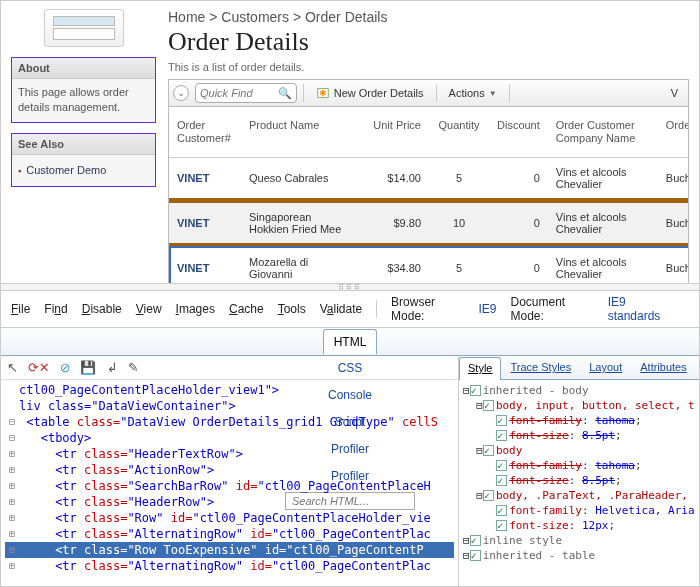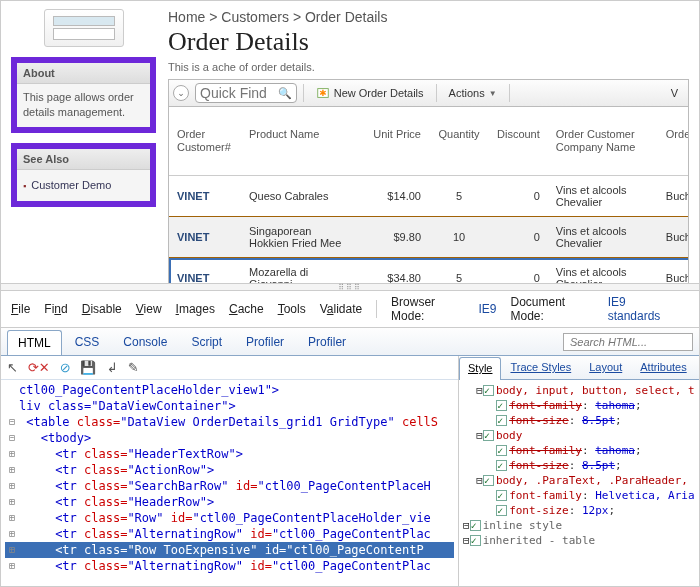--- a/index.html
+++ b/index.html
@@ -2,57 +2,57 @@
 <html><head>
 <meta charset="utf-8">
 <style>
 * { box-sizing: border-box; margin: 0; padding: 0; }
 body { font-family: Helvetica, Arial, sans-serif; font-size: 12px; color: #333; background: #fff; width: 700px; height: 587px; overflow: hidden; border: 1px solid #ccc; }
 .top-area { display: flex; height: 282px; padding: 8px 10px 0 10px; }
 .sidebar { width: 145px; margin-right: 12px; }
 .icon-box { width: 80px; height: 38px; margin: 0 auto 10px; background: linear-gradient(#fff,#f0f0f0); border: 1px solid #ccc; border-radius: 3px; position: relative; }
 .icon-box::before { content:""; position:absolute; left:8px; right:8px; top:6px; height:8px; background:#d8e8f0; border:1px solid #bbb; }
 .icon-box::after { content:""; position:absolute; left:8px; right:8px; top:18px; bottom:6px; background:#fff; border:1px solid #bbb; }
-.sidebox { border:6px solid #6d28d9; background:#f5f5f5; margin-bottom:10px; font-size:11px; }
+.sidebox { border:1px solid #6d28d9; background:#f5f5f5; margin-bottom:10px; font-size:11px; }
 .sidebox-title { background:linear-gradient(#eee,#ddd); border-bottom:1px solid #ccc; padding:4px 6px; font-weight:bold; color:#555; }
 .sidebox-body { padding:6px; color:#555; line-height:1.4; }
 .sidebox-body ul { list-style:none; }
 .sidebox-body li { padding:2px 0; }
 .sidebox-body li::before { content:"▪"; color:#8a2a2a; margin-right:5px; font-size:9px; }
 .sidebox-body a { color:#335; text-decoration:none; }
 .main { flex:1; overflow:hidden; }
 .breadcrumb { font-size:14px; color:#555; }
 .breadcrumb span { color:#555; }
 h1 { font-family: Georgia, serif; font-weight:normal; font-size:26px; color:#222; margin:2px 0 4px; }
 .subtitle { font-size:11px; color:#666; margin-bottom:6px; }
 .toolbar { display:flex; align-items:center; border:1px solid #bbb; background:linear-gradient(#fdfdfd,#ececec); height:28px; padding:0 4px; gap:6px; font-size:11px; }
 .tb-btn { display:flex; align-items:center; gap:4px; padding:2px 6px; color:#333; }
 .tb-sep { width:1px; height:18px; background:#ccc; }
 .quickfind { display:flex; align-items:center; border:1px solid #aaa; background:#fff; border-radius:4px; height:20px; padding:0 4px; }
-.quickfind input { border:none; outline:none; color:#888; width:78px; font-size:14px; }
+.quickfind input { border:none; outline:none; font-style:italic; color:#888; width:78px; font-size:11px; }
 .chev { border:1px solid #aaa; border-radius:50%; width:16px; height:16px; display:flex; align-items:center; justify-content:center; font-size:9px; color:#666; background:#fff; }
 .grid { border:1px solid #bbb; border-top:none; font-size:11px; overflow:hidden; }
 .grid table { width:720px; border-collapse:collapse; }
-.grid th { text-align:left; padding:21px 8px; color:#555; font-weight:normal; border-bottom:1px solid #ccc; line-height:1.2; vertical-align:top; }
-.grid td { padding:8px; border-bottom:1px solid #a16207; vertical-align:middle; }
+.grid th { text-align:left; padding:12px 8px; color:#555; font-weight:normal; border-bottom:1px solid #ccc; line-height:1.2; vertical-align:top; }
+.grid td { padding:8px; border-bottom:5px solid #a16207; vertical-align:middle; }
 .grid tr.alt td { background:#f1f1f1; }
 .grid tr.sel td { background:#fff; }
 .grid tr.sel { outline:2px solid #3b6fb5; outline-offset:-2px; }
 .grid .cust { color:#2a4a7a; font-weight:bold; }
 .grid .num { text-align:right; }
 .grid .ctr { text-align:center; }
 .resizer { height:8px; background:#f4f4f4; border-top:1px solid #ccc; border-bottom:1px solid #ccc; text-align:center; font-size:8px; color:#999; line-height:8px; letter-spacing:2px; }
 .devtools { height:296px; display:flex; flex-direction:column; font-size:12px; }
 .dt-menu { display:flex; gap:14px; padding:4px 10px; border-bottom:1px solid #ccc; font-size:12px; align-items:center; }
 .dt-menu .m { color:#222; }
 .dt-menu .u { text-decoration: underline; }
 .dt-menu .gap { flex:1; }
 .dt-menu .mode { color:#222; }
 .dt-menu .modeval { color:#1a4aa0; }
-.dt-tabs { display:flex; align-items:center; border-bottom:1px solid #8aa7c7; background:linear-gradient(#fefefe,#eef2f7); padding:0 6px; height:28px; gap:2px; }
+.dt-tabs { display:flex; align-items:center; border-bottom:1px solid #8aa7c7; background:linear-gradient(#fefefe,#eef2f7); padding:0 6px; height:28px; gap:2px;flex-direction:column; }
 .dt-tab { padding:5px 10px; border:1px solid transparent; border-bottom:none; color:#1a4aa0; font-size:12px; border-radius:3px 3px 0 0; }
 .dt-tab.active { background:#fff; border-color:#8aa7c7; color:#000; position:relative; top:1px; }
 .dt-tabs .flex { flex:1; }
 .dt-search { border:1px solid #aaa; padding:2px 6px; width:130px; font-style:italic; color:#888; font-size:11px; background:#fff; }
 .dt-body { flex:1; display:flex; overflow:hidden; }
 .dt-left { flex:1; display:flex; flex-direction:column; overflow:hidden; border-right:1px solid #ccc; }
 .dt-icons { padding:4px 6px; border-bottom:1px solid #d6e0ec; display:flex; gap:10px; font-size:13px; color:#555; }
 .dt-code { flex:1; overflow:hidden; padding:2px 4px; font-family: Consolas, monospace; font-size:12px; line-height:16px; white-space:nowrap; }
 .dt-code .line { display:flex; }
 .dt-code .gut { width:14px; text-align:center; color:#888; font-size:10px; }
@@ -96,21 +96,21 @@
       </div>
     </div>
   </div>
   <div class="main">
     <div class="breadcrumb">
       <span>Home</span> &gt;
       <span>Customers</span> &gt;
       <span>Order Details</span>
     </div>
     <h1>Order Details</h1>
-    <div class="subtitle">This is a ache of order details.</div>
+    <div class="subtitle">This is a list of order details.</div>
     <div class="toolbar">
       <span class="chev">⌄</span>
       <span class="quickfind">
         <input placeholder="Quick Find" style="">
         <span>🔍</span>
       </span>
       <span class="tb-sep"></span>
       <span class="tb-btn">
         <svg class="svgicon" viewBox="0 0 16 16">
             <rect x="2" y="3" width="12" height="10" fill="#fff" stroke="#7a5"></rect>
@@ -265,20 +265,21 @@
       </div>
     </div>
     <div class="dt-right">
       <div class="rt-tabs">
         <span class="rt-tab active">Style</span>
         <span class="rt-tab">Trace Styles</span>
         <span class="rt-tab">Layout</span>
         <span class="rt-tab">Attributes</span>
       </div>
       <div class="rt-body">
+        <div class="r">⊟<span class="cb"></span><span class="inh">inherited - body</span></div>
         <div class="r">&nbsp;&nbsp;⊟<span class="cb"></span><span class="sel1">body, input, button, select, t</span></div>
         <div class="r">&nbsp;&nbsp;&nbsp;&nbsp;&nbsp;<span class="cb"></span><span class="prop">font-family</span>: <span class="pv" style="text-decoration:line-through">tahoma</span>;</div>
         <div class="r">&nbsp;&nbsp;&nbsp;&nbsp;&nbsp;<span class="cb"></span><span class="prop">font-size</span>: <span class="pv" style="text-decoration:line-through">8.5pt</span>;</div>
         <div class="r">&nbsp;&nbsp;⊟<span class="cb"></span><span class="sel1">body</span></div>
         <div class="r">&nbsp;&nbsp;&nbsp;&nbsp;&nbsp;<span class="cb"></span><span class="prop">font-family</span>: <span class="pv" style="text-decoration:line-through">tahoma</span>;</div>
         <div class="r">&nbsp;&nbsp;&nbsp;&nbsp;&nbsp;<span class="cb"></span><span class="prop">font-size</span>: <span class="pv" style="text-decoration:line-through">8.5pt</span>;</div>
         <div class="r">&nbsp;&nbsp;⊟<span class="cb"></span><span class="sel1">body, .ParaText, .ParaHeader, </span></div>
         <div class="r">&nbsp;&nbsp;&nbsp;&nbsp;&nbsp;<span class="cb"></span><span class="propn">font-family</span>: <span class="pv">Helvetica, Aria</span></div>
         <div class="r">&nbsp;&nbsp;&nbsp;&nbsp;&nbsp;<span class="cb"></span><span class="propn">font-size</span>: <span class="pv">12px</span>;</div>
         <div class="r">⊟<span class="cb"></span><span class="inh">inline style</span></div>

